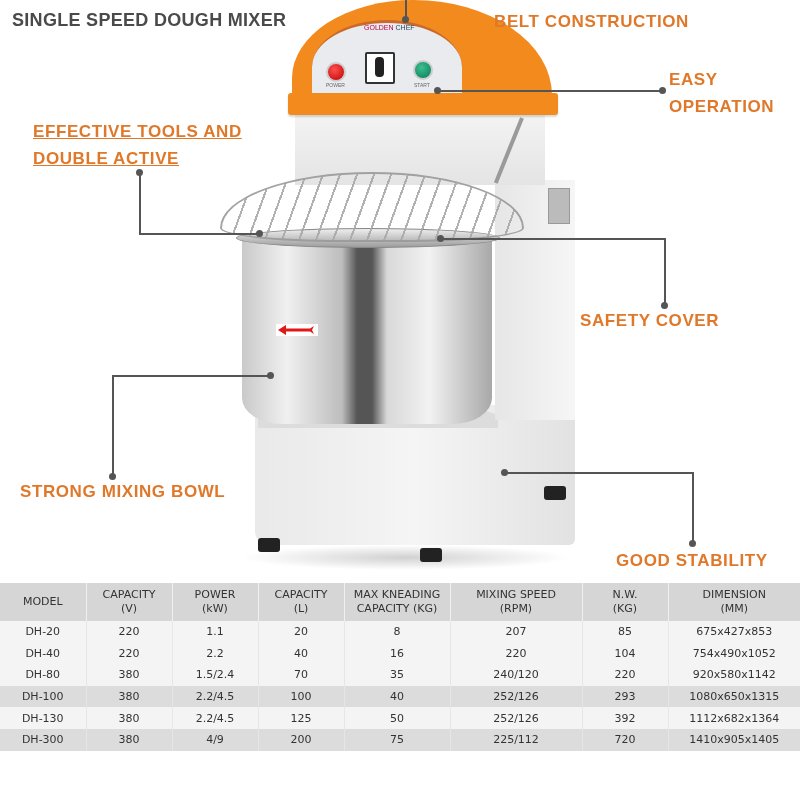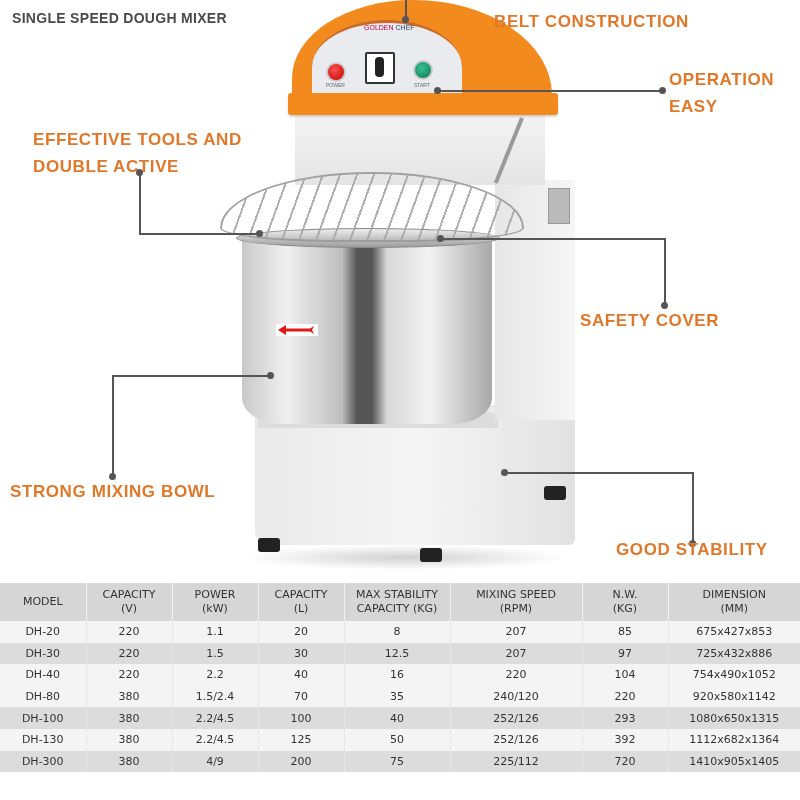--- a/index.html
+++ b/index.html
@@ -1,17 +1,17 @@
 <!DOCTYPE html>
 <html><head>
 <meta charset="utf-8">
 <style>
   html, body { margin:0; padding:0; }
   body { width:800px; height:800px; background:#ffffff; position:relative; overflow:hidden; font-family:"DejaVu Sans", sans-serif; }
-  .title { position:absolute; left:12px; top:10px; font-size:14px; font-weight:bold; color:#4a4a4a; letter-spacing:0.3px; font-family:"Liberation Sans", sans-serif; }
+  .title { position:absolute; left:12px; top:10px; font-size:18px; font-weight:bold; color:#4a4a4a; letter-spacing:0.3px; font-family:"Liberation Sans", sans-serif; }
   .callout { position:absolute; color:#e0782a; font-weight:bold; font-size:17px; letter-spacing:0.6px; font-family:"Liberation Sans", sans-serif; line-height:27px; }
   .line { position:absolute; background:#555; }
   .dot { position:absolute; width:7px; height:7px; border-radius:50%; background:#555; }
 
   
   .machine { position:absolute; left:0; top:0; width:800px; height:580px; }
   .shadow { position:absolute; left:240px; top:545px; width:330px; height:25px; border-radius:50%; background:radial-gradient(ellipse at center, rgba(0,0,0,0.18), rgba(0,0,0,0) 70%); }
   .head-top { position:absolute; left:292px; top:0px; width:260px; height:108px; background:#f28a1e; border-radius:140px 160px 6px 6px / 90px 110px 6px 6px; }
   .head-panel { position:absolute; left:312px; top:20px; width:150px; height:72px; background:#e9ebee; border-radius:80px 80px 0 0 / 50px 50px 0 0; border-top:3px solid #c96a2a; }
   .brand { position:absolute; left:364px; top:24px; font-size:7px; color:#b04; font-family:"Liberation Sans", sans-serif; }
@@ -77,50 +77,50 @@
 </div>
 
 <div class="line" style="left:405px;top:0;width:2px;height:18px;"></div>
 <div class="dot" style="left:402px;top:16px;"></div>
 <div class="callout" style="left:494px;top:8px;">BELT CONSTRUCTION</div>
 
 <div class="line" style="left:437px;top:90px;width:226px;height:2px;"></div>
 <div class="dot" style="left:434px;top:87px;"></div>
 <div class="dot" style="left:659px;top:87px;"></div>
 <div class="callout" style="left:669px;top:66px;">
+  <div>EASY</div>
   <div>OPERATION</div>
-  <div>EASY</div>
 </div>
 
-<div class="callout" style="left:33px;top:126px;">
+<div class="callout" style="left:33px;top:118px;text-decoration:underline;">
   <div>EFFECTIVE TOOLS AND</div>
   <div>DOUBLE ACTIVE</div>
 </div>
 <div class="dot" style="left:136px;top:169px;"></div>
 <div class="line" style="left:139px;top:172px;width:2px;height:62px;"></div>
 <div class="line" style="left:139px;top:233px;width:122px;height:2px;"></div>
 <div class="dot" style="left:256px;top:230px;"></div>
 
 <div class="dot" style="left:437px;top:235px;"></div>
 <div class="line" style="left:440px;top:238px;width:226px;height:2px;"></div>
 <div class="line" style="left:664px;top:238px;width:2px;height:68px;"></div>
 <div class="dot" style="left:661px;top:302px;"></div>
 <div class="callout" style="left:580px;top:307px;">SAFETY COVER</div>
 
 <div class="dot" style="left:267px;top:372px;"></div>
 <div class="line" style="left:112px;top:375px;width:158px;height:2px;"></div>
 <div class="line" style="left:112px;top:375px;width:2px;height:100px;"></div>
 <div class="dot" style="left:109px;top:473px;"></div>
-<div class="callout" style="left:10px;top:478px;">STRONG MIXING BOWL</div>
+<div class="callout" style="left:20px;top:478px;">STRONG MIXING BOWL</div>
 
 <div class="dot" style="left:501px;top:469px;"></div>
 <div class="line" style="left:504px;top:472px;width:190px;height:2px;"></div>
 <div class="line" style="left:692px;top:472px;width:2px;height:70px;"></div>
 <div class="dot" style="left:689px;top:540px;"></div>
-<div class="callout" style="left:616px;top:536px;">GOOD STABILITY</div>
+<div class="callout" style="left:616px;top:547px;">GOOD STABILITY</div>
 
 <table class="spec-table">
   <colgroup>
     <col style="width:86px">
       <col style="width:86px">
       <col style="width:86px">
       <col style="width:86px">
     <col style="width:106px">
       <col style="width:132px">
       <col style="width:86px">
@@ -137,21 +137,21 @@
         </th>
         <th>
           <div>POWER</div>
           <div>(kW)</div>
         </th>
         <th>
           <div>CAPACITY</div>
           <div>(L)</div>
         </th>
         <th>
-          <div>MAX STABILITY</div>
+          <div>MAX KNEADING</div>
           <div>CAPACITY (KG)</div>
         </th>
         <th>
           <div>MIXING SPEED</div>
           <div>(RPM)</div>
         </th>
         <th>
           <div>N.W.</div>
           <div>(KG)</div>
         </th>
@@ -165,30 +165,20 @@
       <tr class="odd">
         <td>DH-20</td>
         <td>220</td>
         <td>1.1</td>
         <td>20</td>
         <td>8</td>
         <td>207</td>
         <td>85</td>
         <td>675x427x853</td>
       </tr>
-      <tr class="even">
-        <td>DH-30</td>
-        <td>220</td>
-        <td>1.5</td>
-        <td>30</td>
-        <td>12.5</td>
-        <td>207</td>
-        <td>97</td>
-        <td>725x432x886</td>
-      </tr>
       <tr class="odd">
         <td>DH-40</td>
         <td>220</td>
         <td>2.2</td>
         <td>40</td>
         <td>16</td>
         <td>220</td>
         <td>104</td>
         <td>754x490x1052</td>
       </tr>

